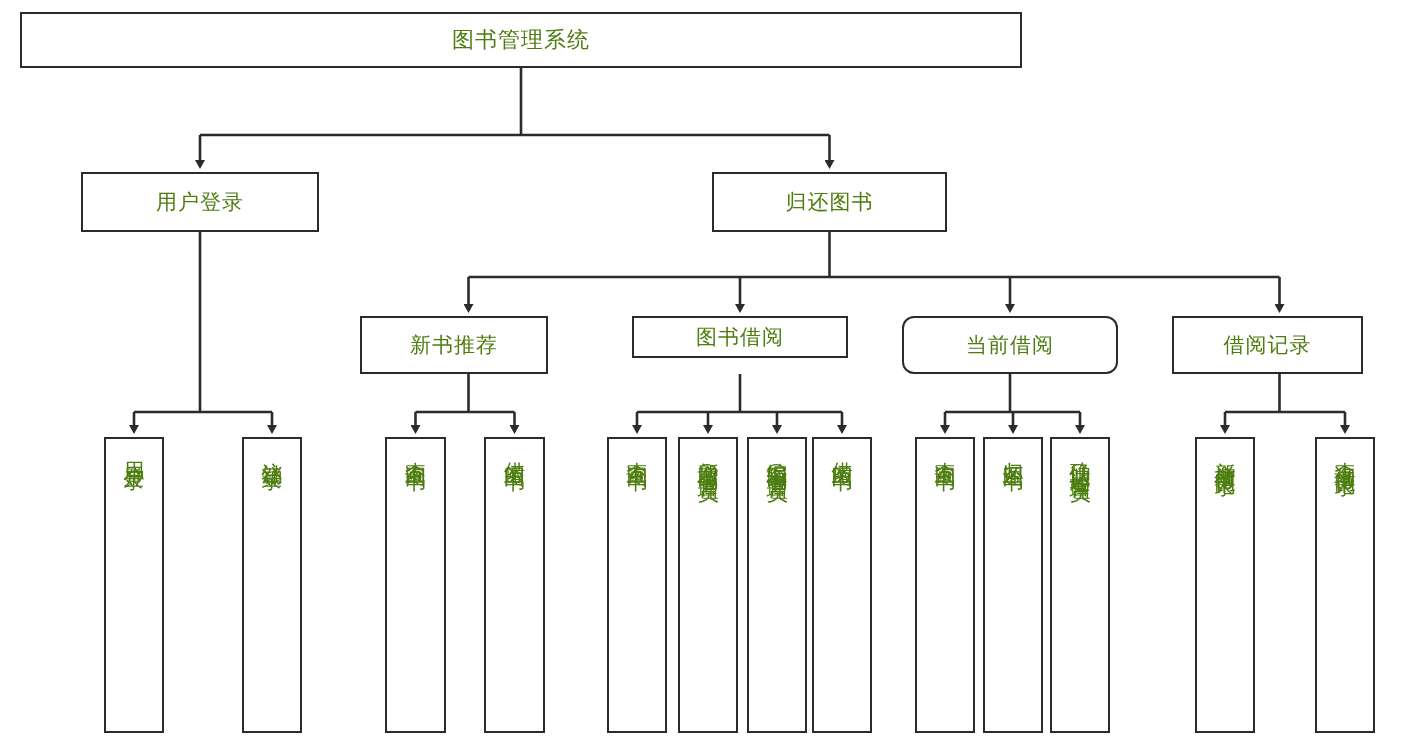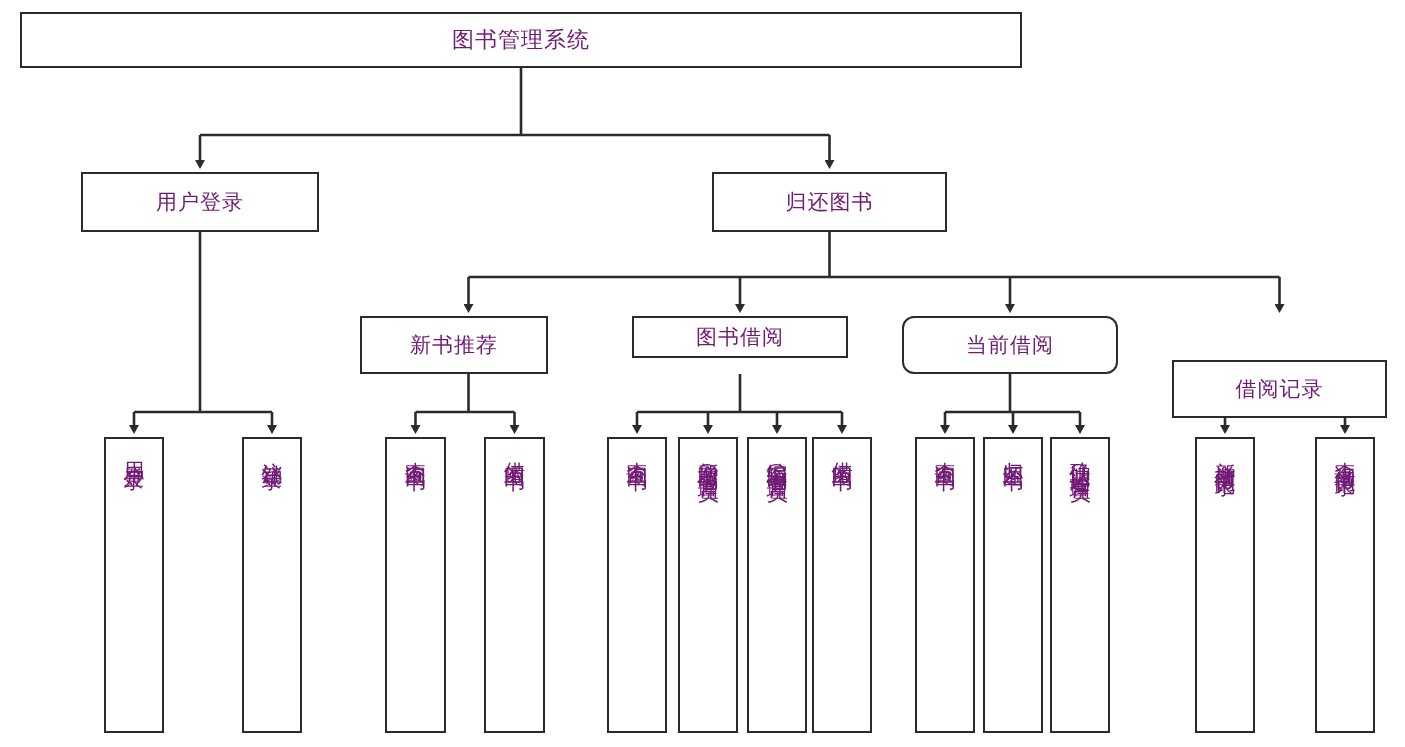--- a/index.html
+++ b/index.html
@@ -26,21 +26,21 @@
     pointer-events: none;
   }
   .node {
     position: absolute;
     box-sizing: border-box;
     border: 2px solid #2b2b2b;
     background: #ffffff;
     display: flex;
     align-items: center;
     justify-content: center;
-    color: #701a75;
+    color: #4d7c0f;
   }
   .node .label {
     display: block;
     text-align: center;
     letter-spacing: 1px;
   }
   .node.horizontal .label {
     font-size: 21px;
     line-height: 1.2;
     white-space: nowrap;
@@ -131,21 +131,21 @@
       </div>
       <div class="node horizontal" style="left: 360px; top: 316px; width: 188px; height: 58px;">
         <span class="label">新书推荐</span>
       </div>
       <div class="node horizontal" style="left: 632px; top: 316px; width: 216px; height: 42px;">
         <span class="label">图书借阅</span>
       </div>
       <div class="node horizontal" style="left: 902px; top: 316px; width: 216px; height: 58px; border-radius: 12px;">
         <span class="label">当前借阅</span>
       </div>
-      <div class="node horizontal" style="left: 1172px; top: 316px; width: 215px; height: 58px; margin-top: 44px;">
+      <div class="node horizontal" style="left: 1172px; top: 316px; width: 191px; height: 58px;">
         <span class="label">借阅记录</span>
       </div>
       <div class="node vertical" style="left: 104px; top: 437px; width: 60px; height: 296px;">
         <span class="label">用户登录</span>
       </div>
       <div class="node vertical" style="left: 242px; top: 437px; width: 60px; height: 296px;">
         <span class="label">注销登录</span>
       </div>
       <div class="node vertical" style="left: 385px; top: 437px; width: 61px; height: 296px;">
         <span class="label">查询图书</span>

